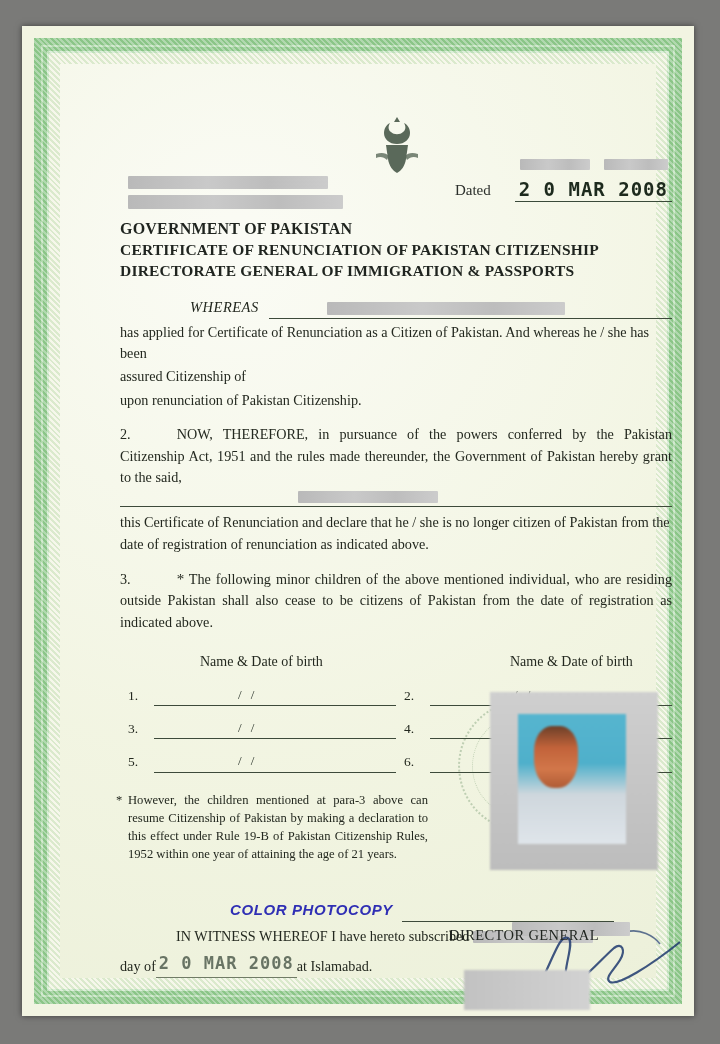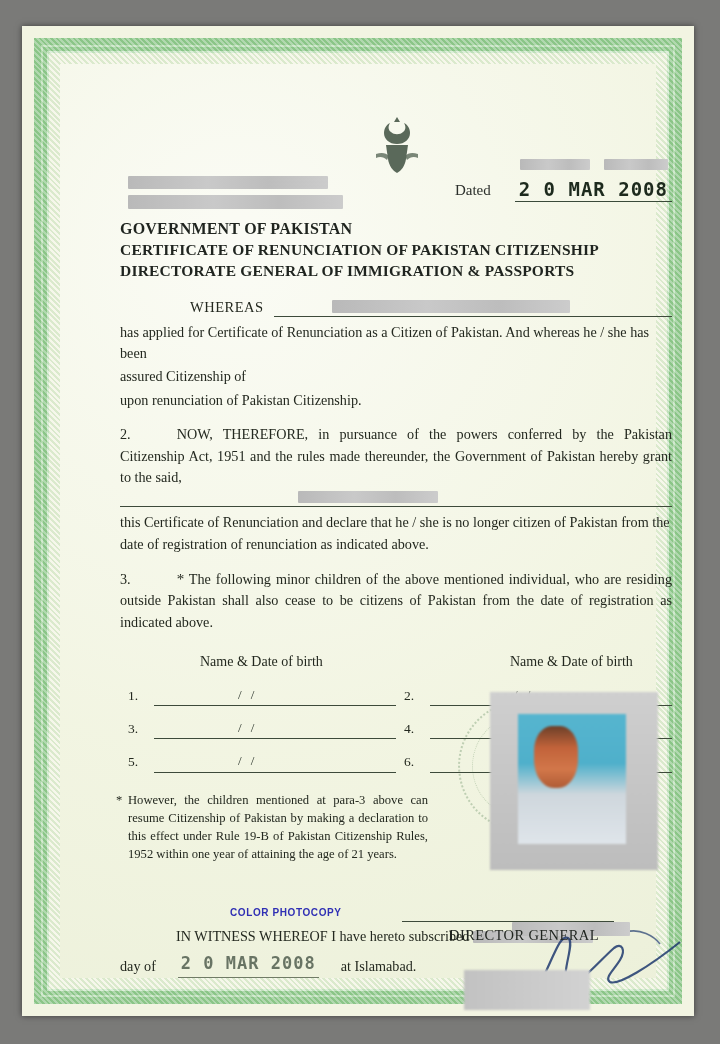--- a/index.html
+++ b/index.html
@@ -151,23 +151,24 @@
   }
   .titles .t1 { font-size: 16px; }
   .body {
     margin-top: 16px;
     font-size: 14.2px;
     line-height: 1.5;
     color: #23281f;
   }
   .whereas-line {
     display: flex;
-    align-items: center;
+    align-items: flex-end;
     gap: 10px;
     padding-left: 70px;
+    font-style: italic;
   }
   .whereas-label { font-size: 14.5px; letter-spacing: 0.5px; }
   .whereas-fill {
     flex: 1;
     border-bottom: 1px solid #3d4a3a;
     height: 17px;
     position: relative;
   }
   .whereas-fill .redact { position: absolute; left: 58px; top: 1px; width: 238px; height: 13px; }
   .p-line { margin-top: 3px; }
@@ -254,41 +255,42 @@
   .witness .redact-w {
     display: inline-block;
     width: 120px;
     height: 12px;
     vertical-align: middle;
   }
   .witness .l2 {
     margin-top: 4px;
     display: flex;
     align-items: flex-end;
-    gap: 22px;
+    gap: 0;
   }
   .witness .daystamp {
     font-family: "DejaVu Sans Mono", monospace;
     font-size: 17px;
     font-weight: bold;
     letter-spacing: 1px;
     color: #3c4a3c;
     opacity: 0.75;
     border-bottom: 1px solid #46543f;
     padding: 0 3px;
   }
   .colorphotocopy {
     position: absolute;
     left: 170px;
     bottom: 60px;
     font-family: "Liberation Sans", sans-serif;
     font-weight: bold;
-    font-size: 10px;
+    font-size: 15px;
     letter-spacing: 0.6px;
     color: #2f2fb4;
+    font-style: italic;
   }
   .director {
     position: absolute;
     right: 2px;
     bottom: 34px;
     text-align: center;
     width: 260px;
   }
   .director .dg {
     font-size: 14.5px;

